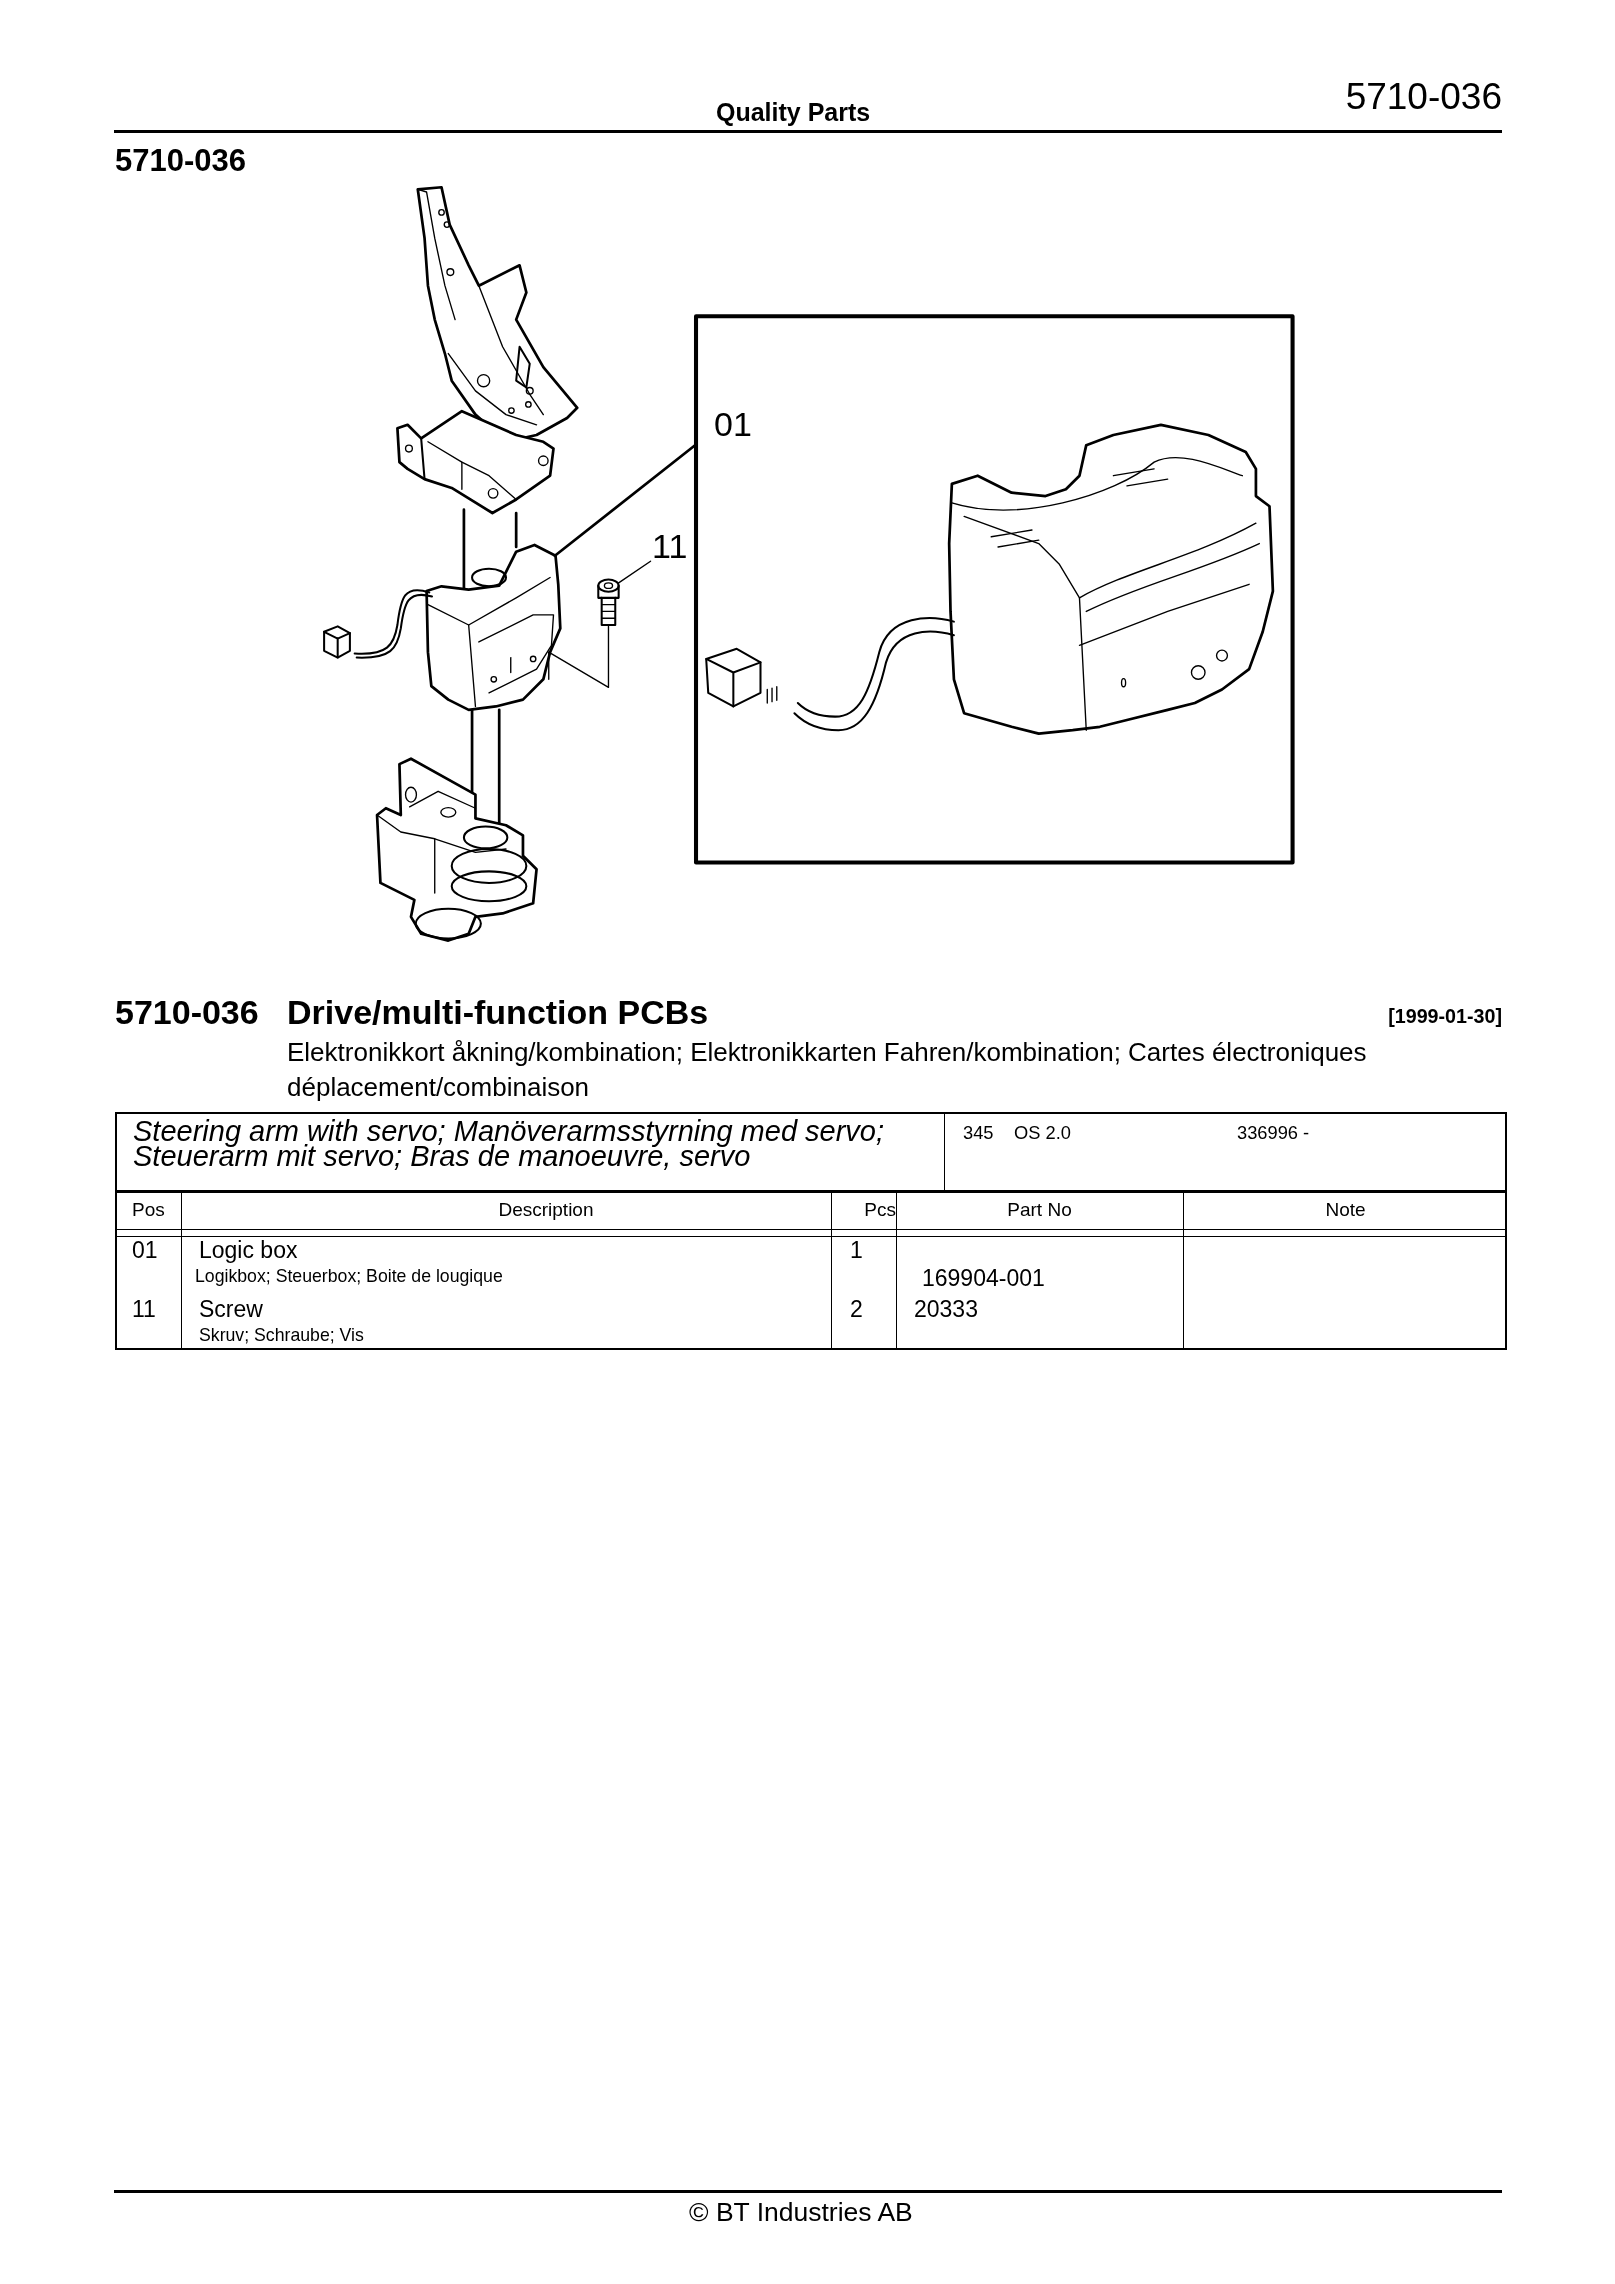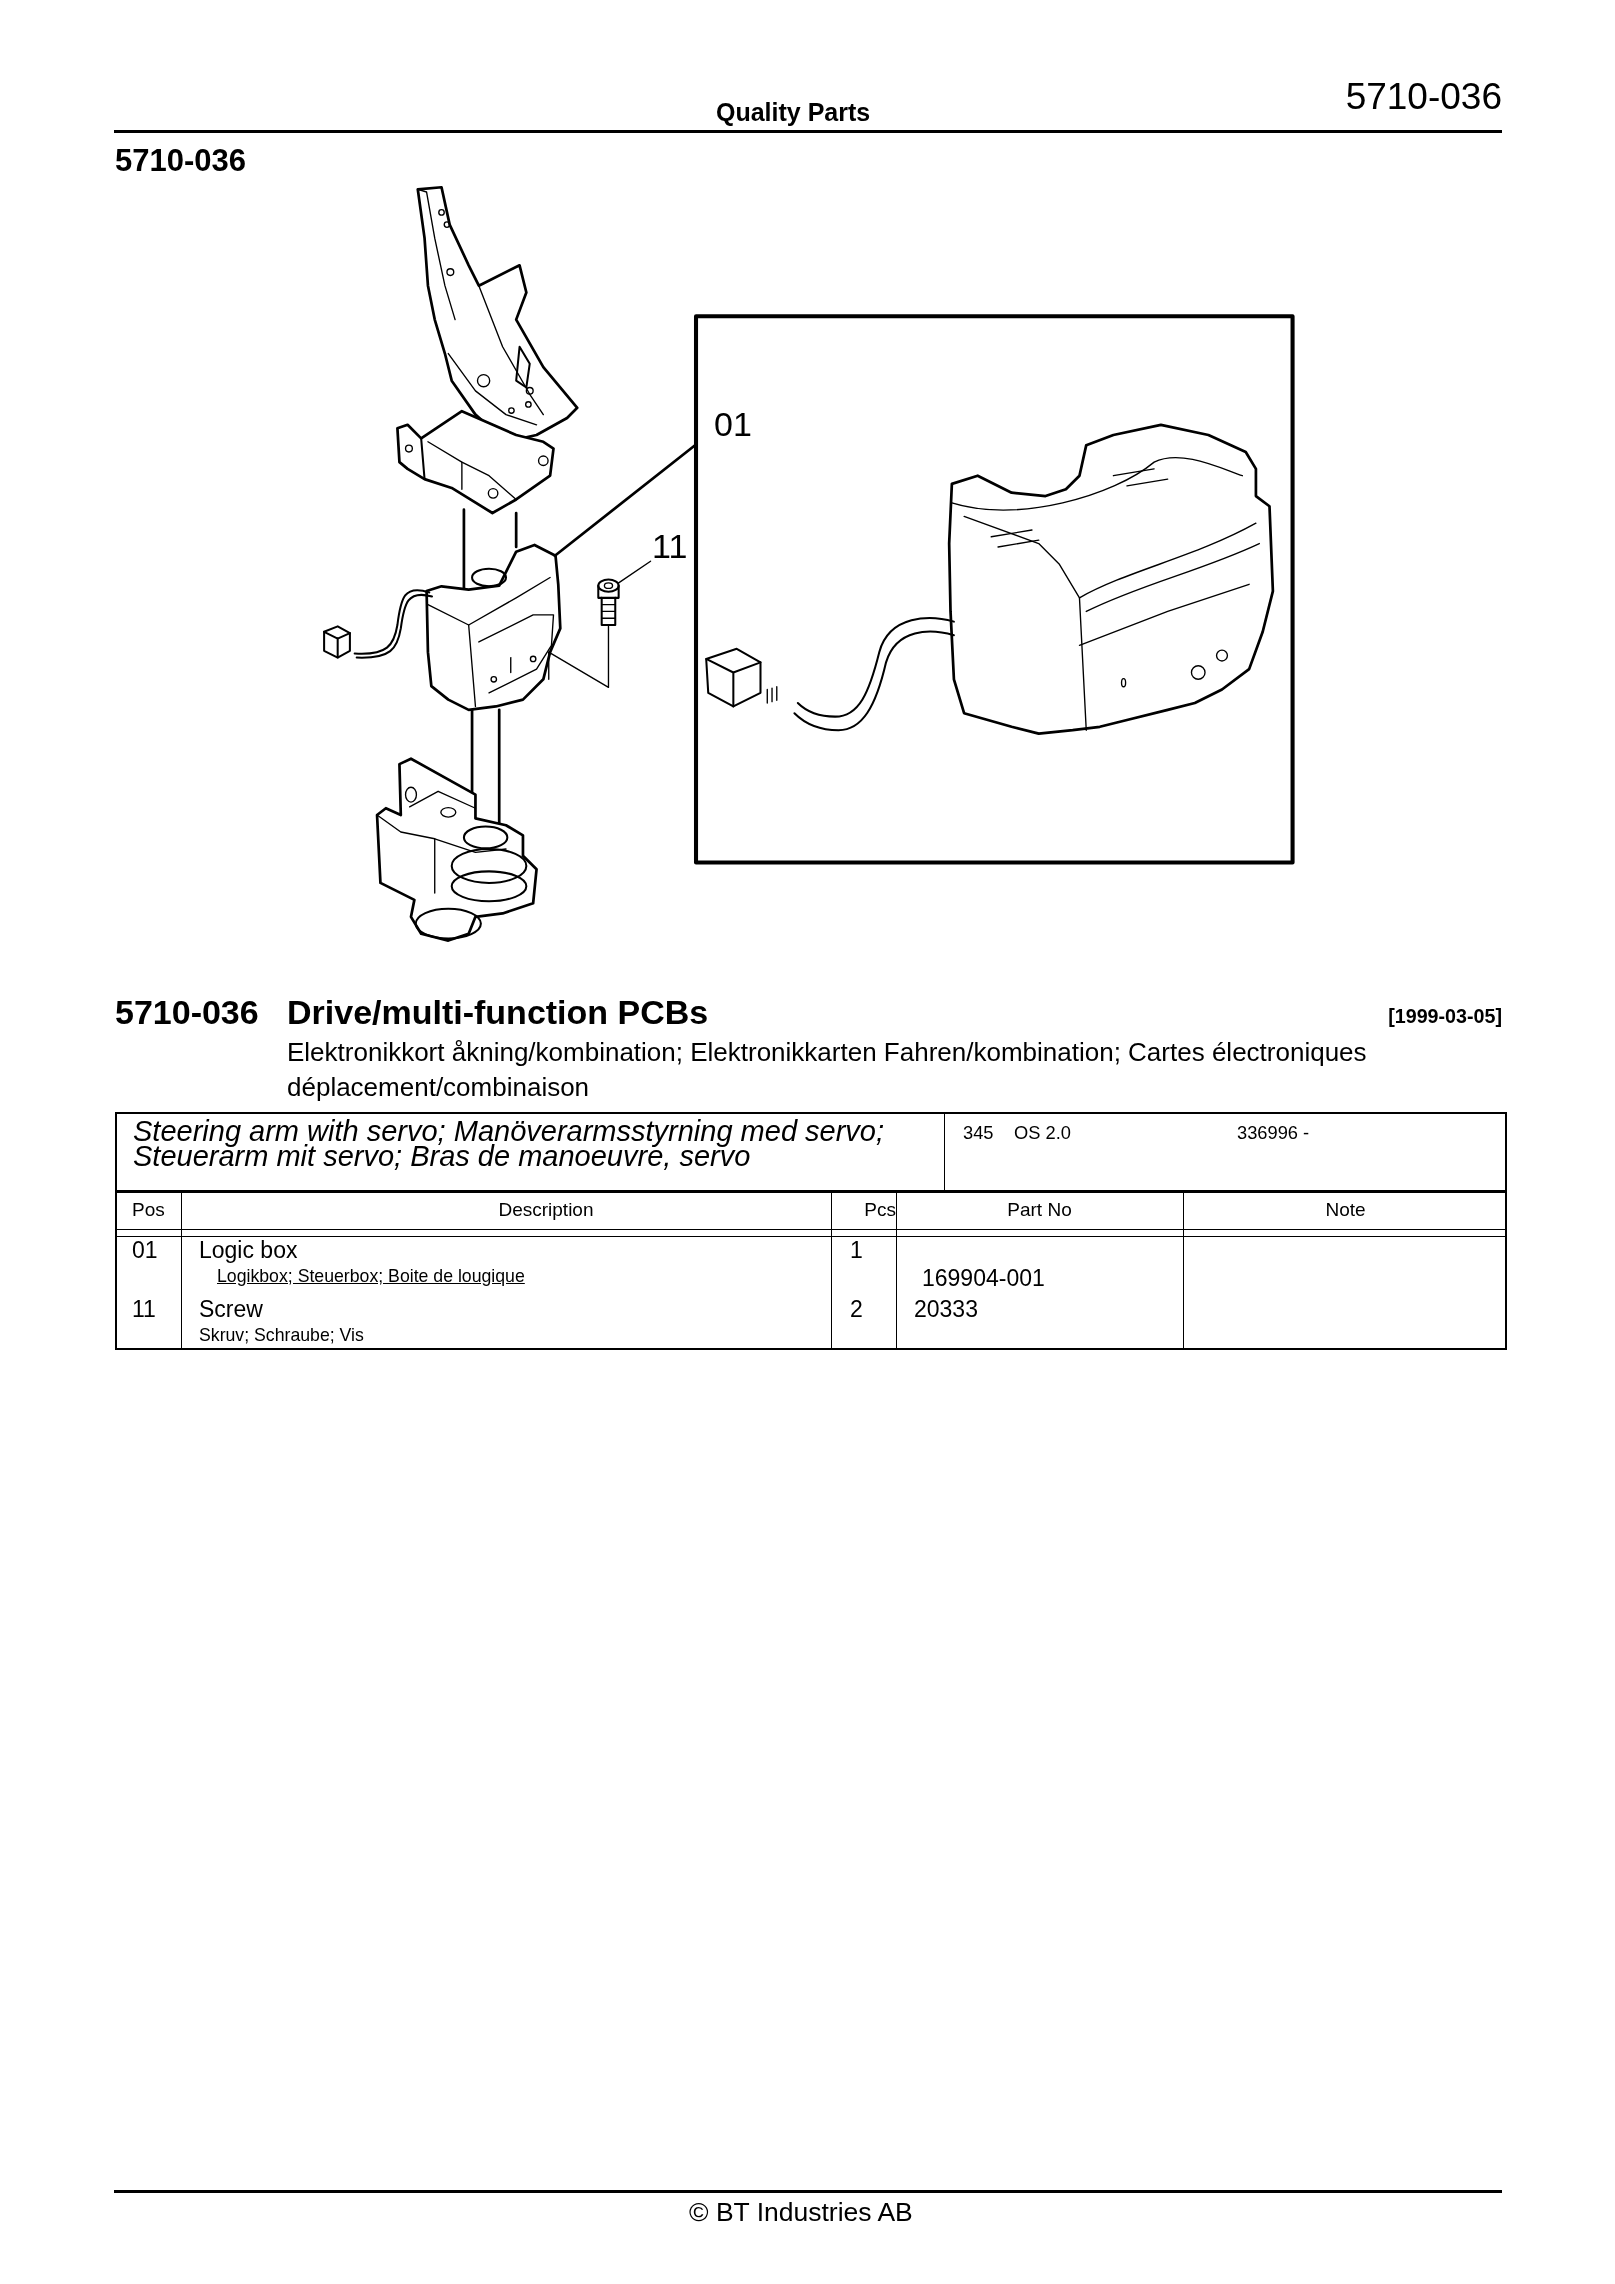--- a/index.html
+++ b/index.html
@@ -144,21 +144,21 @@
       <path d="M1040 970 L1080 990 L1120 975 M1080 990 L1080 1040"></path>
       <path d="M1130 1015 L1130 1035 M1137 1013 L1137 1033 M1144 1011 L1144 1031" stroke-width="2"></path>
     </g>
   </svg>
 </div>
 <div class="abs callout" style="left:714px; top:405px;">01</div>
 <div class="abs callout" style="left:652px; top:527px;">11</div>
 
 <div class="abs title-id">5710-036</div>
 <div class="abs title-text">Drive/multi-function PCBs</div>
-<div class="abs title-date">[1999-03-05]</div>
+<div class="abs title-date">[1999-01-30]</div>
 <div class="abs subtitle">Elektronikkort åkning/kombination; Elektronikkarten Fahren/kombination; Cartes électroniques déplacement/combinaison</div>
 
 <div class="tbl"></div>
 <div class="vline" style="left:944px; top:1113px; height:77px;"></div>
 <div class="hline" style="left:115px; top:1190px; width:1392px;"></div>
 <div class="hthin" style="left:115px; top:1229px; width:1392px;"></div>
 <div class="hthin" style="left:115px; top:1236px; width:1392px;"></div>
 <div class="vline" style="left:181px; top:1191px; height:158px;"></div>
 <div class="vline" style="left:831px; top:1191px; height:158px;"></div>
 <div class="vline" style="left:896px; top:1191px; height:158px;"></div>
@@ -171,21 +171,21 @@
 
 <div class="abs colhdr" style="left:117px; width:43px; text-align:left; padding-left:15px; box-sizing:border-box;">Pos</div>
 <div class="abs colhdr" style="left:181px; width:650px;margin-left:40px;">Description</div>
 <div class="abs colhdr" style="left:831px; width:65px; text-align:right; padding-left:17.7px; box-sizing:border-box;">Pcs</div>
 <div class="abs colhdr" style="left:896px; width:287px;">Part No</div>
 <div class="abs colhdr" style="left:1183px; width:325px;">Note</div>
 
 <div>
   <div class="abs pos" style="left:132px; top:1237px;">01</div>
   <div class="abs desc-main" style="left:199px; top:1237px;">Logic box</div>
-  <div class="abs desc-sub" style="left:217px; top:1266px;text-decoration:underline;">Logikbox; Steuerbox; Boite de lougique</div>
+  <div class="abs desc-sub" style="left:195px; top:1266px;">Logikbox; Steuerbox; Boite de lougique</div>
   <div class="abs pos" style="left:850px; top:1237px;">1</div>
   <div class="abs pos" style="left:922px; top:1237px;margin-top:28px;">169904-001</div>
   <div class="abs pos" style="left:1202px; top:1237px;"></div>
 </div>
 
 <div>
   <div class="abs pos" style="left:132px; top:1296px;">11</div>
   <div class="abs desc-main" style="left:199px; top:1296px;">Screw</div>
   <div class="abs desc-sub" style="left:199px; top:1325px;">Skruv; Schraube; Vis</div>
   <div class="abs pos" style="left:850px; top:1296px;">2</div>

